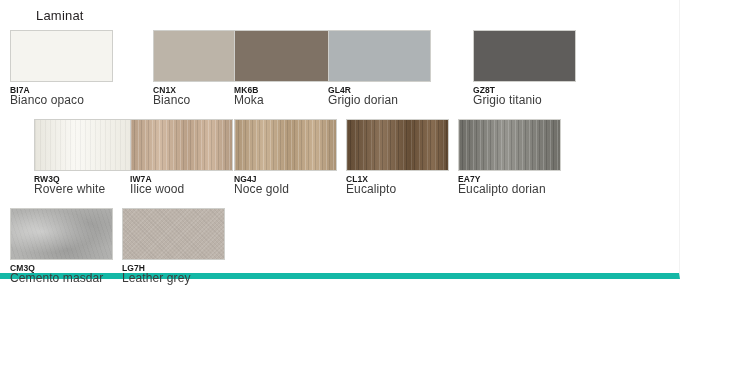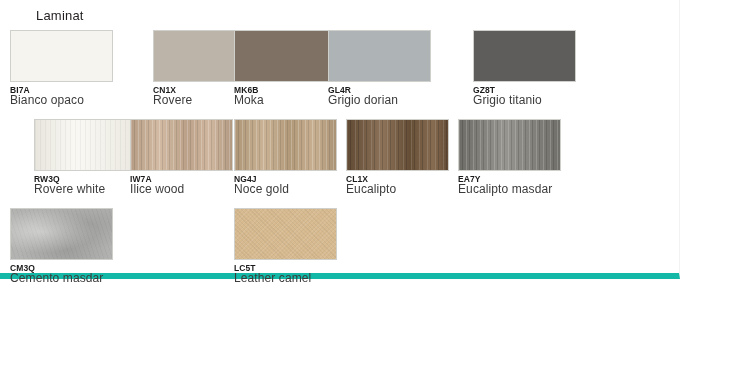--- a/index.html
+++ b/index.html
@@ -58,21 +58,21 @@
             <div class="tex" style="background: rgb(245, 244, 239);"></div>
           </div>
           <div class="code">BI7A</div>
           <div class="nm">Bianco opaco</div>
         </div>
         <div class="cell" style="left: 120px; margin-left: 33px;">
           <div class="sw">
             <div class="tex" style="background: rgb(188, 180, 168);"></div>
           </div>
           <div class="code">CN1X</div>
-          <div class="nm">Rovere</div>
+          <div class="nm">Bianco</div>
         </div>
         <div class="cell" style="left: 234px;">
           <div class="sw">
             <div class="tex" style="background: rgb(127, 114, 101);"></div>
           </div>
           <div class="code">MK6B</div>
           <div class="nm">Moka</div>
         </div>
         <div class="cell" style="left: 328px;">
           <div class="sw">
@@ -116,33 +116,33 @@
             <div class="tex" style="background: repeating-linear-gradient(90deg, rgba(255, 255, 255, 0.13) 0px, rgba(255, 255, 255, 0.13) 1px, rgba(0, 0, 0, 0) 1px, rgba(0, 0, 0, 0) 3px, rgba(0, 0, 0, 0.16) 3px, rgba(0, 0, 0, 0.16) 4px, rgba(0, 0, 0, 0) 4px, rgba(0, 0, 0, 0) 8px), linear-gradient(90deg, rgba(0, 0, 0, 0.22), rgba(255, 255, 255, 0.12) 35%, rgba(0, 0, 0, 0.18) 62%, rgba(255, 255, 255, 0.08) 85%, rgba(0, 0, 0, 0.2)), rgb(124, 95, 66);"></div>
           </div>
           <div class="code">CL1X</div>
           <div class="nm">Eucalipto</div>
         </div>
         <div class="cell" style="left: 458px;">
           <div class="sw">
             <div class="tex" style="background: repeating-linear-gradient(90deg, rgba(255, 255, 255, 0.18) 0px, rgba(255, 255, 255, 0.18) 1px, rgba(0, 0, 0, 0) 1px, rgba(0, 0, 0, 0) 3px, rgba(0, 0, 0, 0.14) 3px, rgba(0, 0, 0, 0.14) 4px, rgba(0, 0, 0, 0) 4px, rgba(0, 0, 0, 0) 7px), linear-gradient(90deg, rgba(0, 0, 0, 0.16), rgba(255, 255, 255, 0.16) 45%, rgba(0, 0, 0, 0.14)), rgb(130, 129, 122);"></div>
           </div>
           <div class="code">EA7Y</div>
-          <div class="nm">Eucalipto masdar</div>
+          <div class="nm">Eucalipto dorian</div>
         </div>
       </div>
       <div class="row">
         <div class="cell" style="left: 10px;">
           <div class="sw">
             <div class="tex" style="background: radial-gradient(at 30% 45%, rgba(255, 255, 255, 0.4), rgba(0, 0, 0, 0) 55%), radial-gradient(at 78% 30%, rgba(0, 0, 0, 0.1), rgba(0, 0, 0, 0) 50%), radial-gradient(at 55% 80%, rgba(0, 0, 0, 0.12), rgba(0, 0, 0, 0) 60%), repeating-linear-gradient(72deg, rgba(0, 0, 0, 0.035) 0px, rgba(0, 0, 0, 0.035) 1px, rgba(0, 0, 0, 0) 1px, rgba(0, 0, 0, 0) 4px), rgb(179, 179, 177);"></div>
           </div>
           <div class="code">CM3Q</div>
           <div class="nm">Cemento masdar</div>
         </div>
-        <div class="cell" style="left: 234px;">
+        <div class="cell" style="left: 122px;">
           <div class="sw">
-            <div class="tex" style="background: repeating-linear-gradient(45deg, rgba(0, 0, 0, 0.043) 0px, rgba(0, 0, 0, 0.043) 1px, rgba(0, 0, 0, 0) 1px, rgba(0, 0, 0, 0) 3px), repeating-linear-gradient(-45deg, rgba(255, 255, 255, 0.1) 0px, rgba(255, 255, 255, 0.1) 1px, rgba(0, 0, 0, 0) 1px, rgba(0, 0, 0, 0) 3px), rgb(214, 185, 142);"></div>
+            <div class="tex" style="background: repeating-linear-gradient(45deg, rgba(0, 0, 0, 0.043) 0px, rgba(0, 0, 0, 0.043) 1px, rgba(0, 0, 0, 0) 1px, rgba(0, 0, 0, 0) 3px), repeating-linear-gradient(-45deg, rgba(255, 255, 255, 0.1) 0px, rgba(255, 255, 255, 0.1) 1px, rgba(0, 0, 0, 0) 1px, rgba(0, 0, 0, 0) 3px), rgb(188, 179, 170);"></div>
           </div>
-          <div class="code">LC5T</div>
-          <div class="nm">Leather camel</div>
+          <div class="code">LG7H</div>
+          <div class="nm">Leather grey</div>
         </div>
       </div>
     </div>
 </div>
 
 </body></html>

